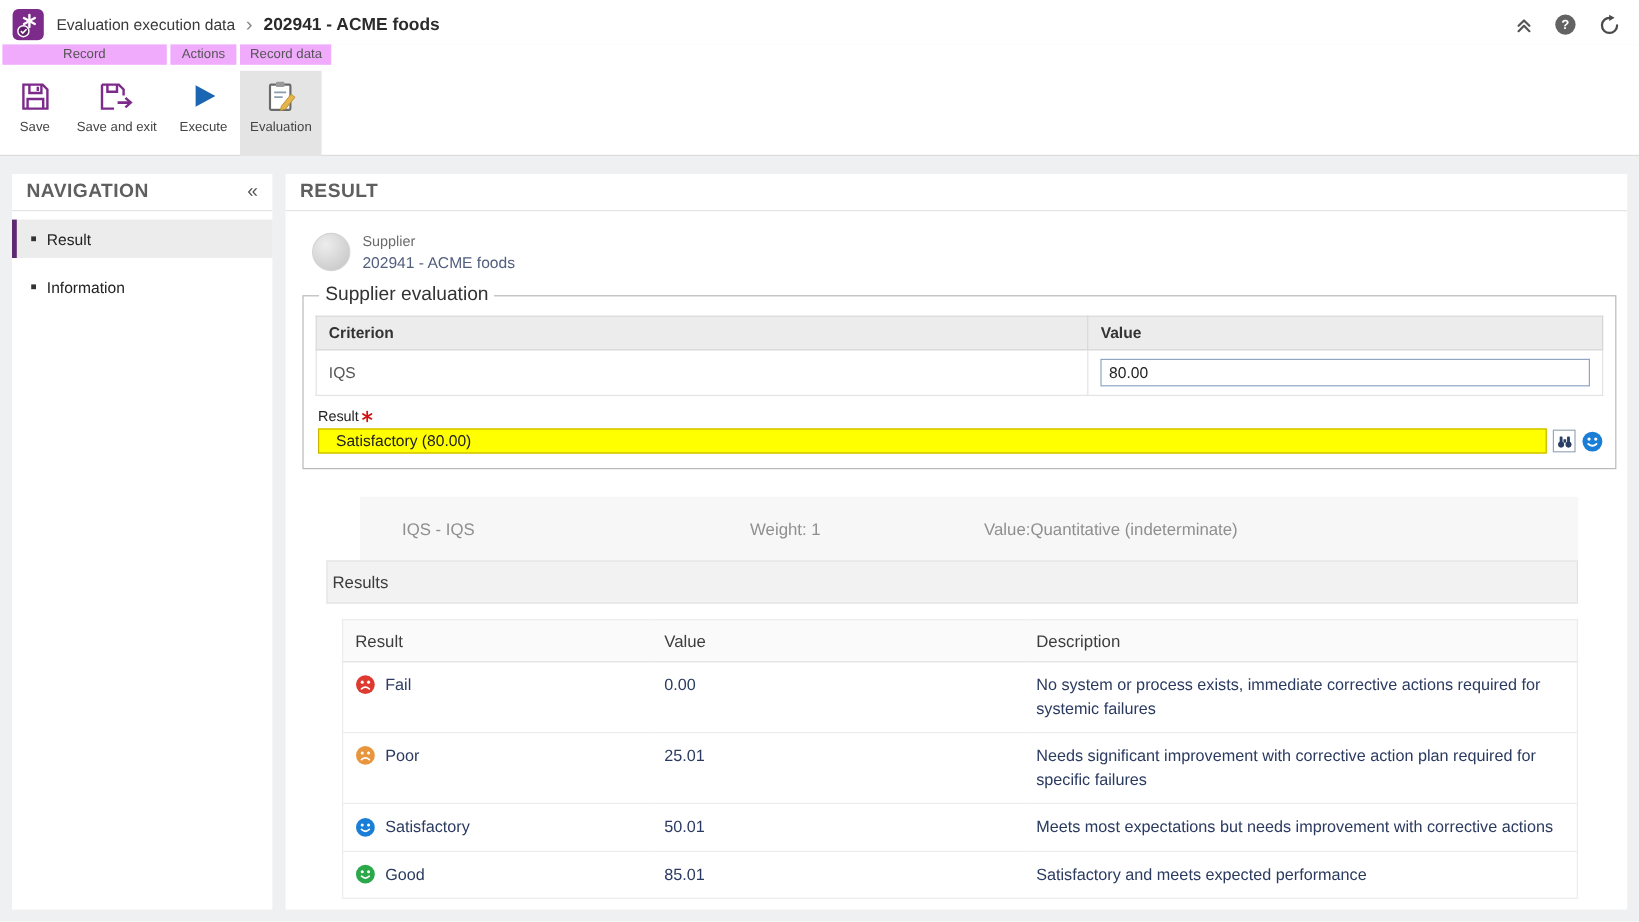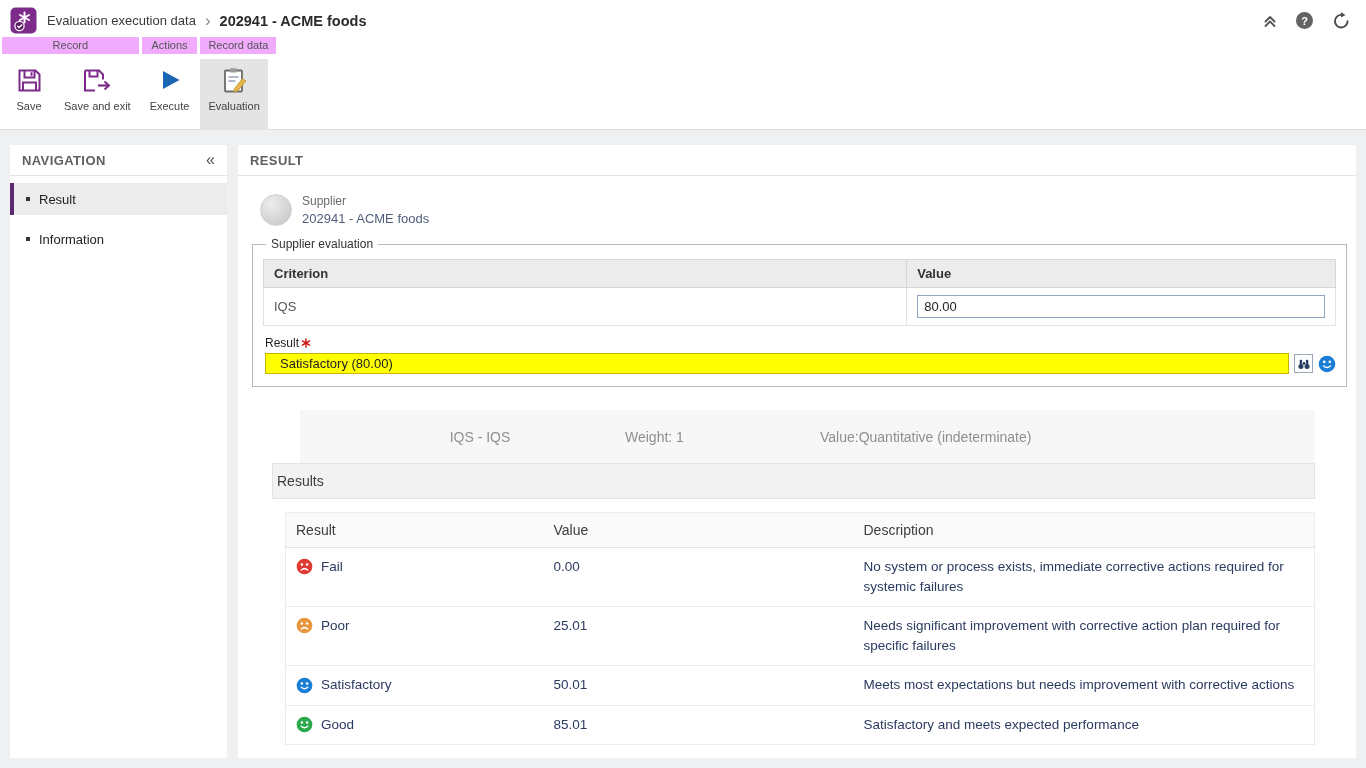--- a/index.html
+++ b/index.html
@@ -52,21 +52,21 @@
 
   
   .content { display: flex; gap: 11px; padding: 15px 10px 10px; height: 638px; }
   .sidebar { width: 217px; background: #fff; display: flex; flex-direction: column; }
   .main { flex: 1; background: #fff; display: flex; flex-direction: column; overflow: hidden; }
 
   .panel-header {
     height: 31px; flex: 0 0 31px; display: flex; align-items: center;
     justify-content: space-between; padding: 0 12px; border-bottom: 1px solid #e3e3e3;
   }
-  .panel-title { font-size: 13px; font-weight: bold; color: #5f5f5f; letter-spacing: .4px; }
+  .panel-title { font-size: 16px; font-weight: bold; color: #5f5f5f; letter-spacing: .4px; }
   .collapse-glyph { color: #555; font-size: 16px; cursor: pointer; line-height: 1; }
 
   .nav-list { padding-top: 7px; }
   .nav-item {
     display: flex; align-items: center; height: 32px; margin-bottom: 8px;
     padding-left: 12px; border-left: 4px solid transparent;
     font-size: 13px; color: #222; cursor: pointer; gap: 9px;
   }
   .nav-item.selected { background: #ececec; border-left-color: #5d2a71; }
   .bullet { width: 4px; height: 4px; background: #333; flex: 0 0 auto; }
@@ -79,21 +79,21 @@
     width: 32px; height: 32px; border-radius: 50%;
     background: radial-gradient(circle at 35% 30%, #ededed, #c2c2c2);
     border: 1px solid #d4d4d4;
   }
   .supplier-label { font-size: 12px; color: #6b6b6b; }
   .supplier-value { font-size: 13px; color: #515e7c; margin-top: 3px; }
 
   fieldset.eval {
     margin: 11px 9px 0 14px; border: 1px solid #b9b9b9; padding: 4px 10px 12px;
   }
-  fieldset.eval legend { font-size: 12px; color: #333; padding: 0 5px; margin-left: 3px; }
+  fieldset.eval legend { font-size: 16px; color: #333; padding: 0 5px; margin-left: 3px; }
 
   .ctable { width: 100%; border-collapse: collapse; border: 1px solid #cfcfcf; margin-top: 4px; }
   .ctable th {
     background: #ececec; border: 1px solid #d6d6d6; text-align: left;
     font-size: 13px; color: #333; padding: 6px 10px; font-weight: bold;
   }
   .ctable td { border: 1px solid #e3e3e3; padding: 7px 10px; font-size: 13px; color: #555; }
   .col-criterion { width: 60%; }
   .value-input {
     width: 100%; height: 23px; border: 1px solid #8fa6c2; padding: 0 6px;
@@ -111,21 +111,21 @@
     width: 19px; height: 19px; border: 1px solid #9aa7b8; background: #fff;
     display: flex; align-items: center; justify-content: center; cursor: pointer; padding: 0;
   }
   .face-icon { display: inline-flex; align-items: center; }
 
   
   .crit-strip {
     margin: 23px 41px 0 62px; background: #f7f7f7; height: 53px;
     display: flex; align-items: center; font-size: 14px; color: #8f8f8f;
   }
-  .crit-name { margin-left: 35px; width: 290px; text-align: center; }
+  .crit-name { margin-left: 35px; width: 290px; }
   .crit-weight { width: 195px; }
   .crit-valuetype { flex: 1; }
 
   .results-bar {
     margin: 0 41px 0 34px; background: #f2f2f2; border: 1px solid #e3e3e3;
     height: 36px; display: flex; align-items: center; padding-left: 4px;
     font-size: 14px; color: #3c3c3c; cursor: pointer;
   }
 
   .rtable {

